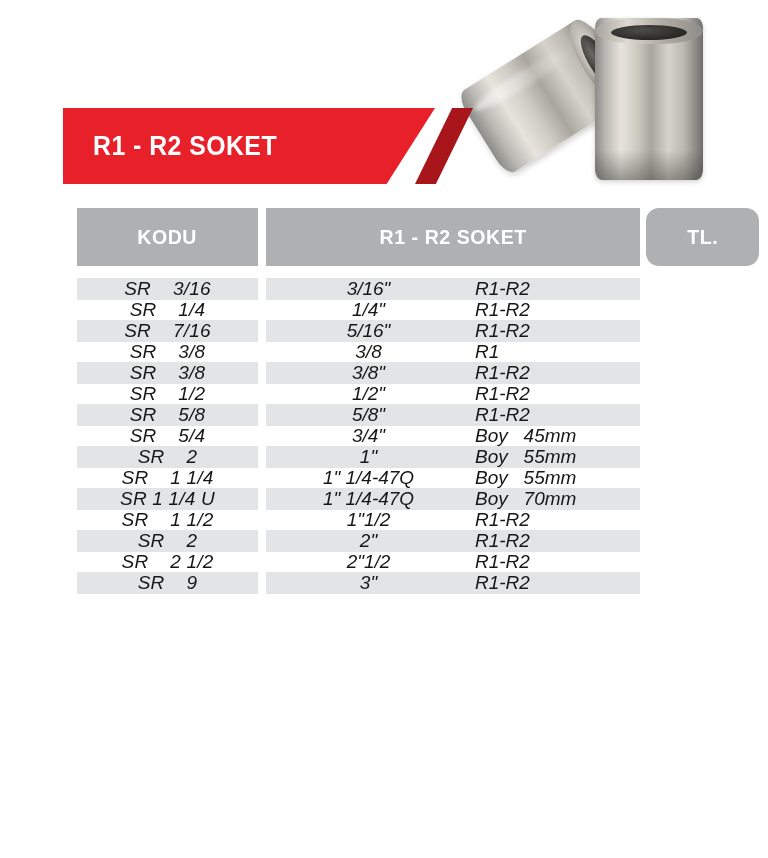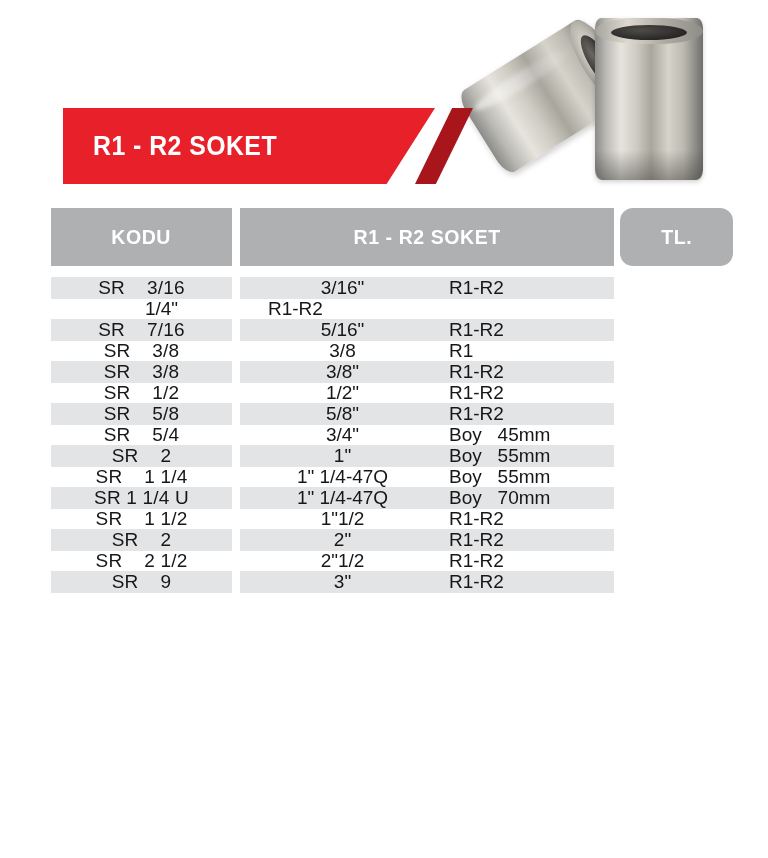--- a/index.html
+++ b/index.html
@@ -141,21 +141,21 @@
     font-weight: 700;
     letter-spacing: 0.5px;
     transform: scaleX(0.92);
     transform-origin: left center;
     white-space: nowrap;
   }
 
   
   .table {
     position: absolute;
-    left: 51px;
+    left: 77px;
     top: 208px;
     width: 682px;
   }
   .thead {
     display: flex;
     height: 58px;
     margin-bottom: 12px;
   }
   .th {
     background: #afb0b1;
@@ -171,21 +171,22 @@
   .th span { transform: scaleX(0.93); display: inline-block; }
   .th-kodu  { width: 181px; }
   .th-spacer1 { width: 8px; }
   .th-soket { width: 374px; }
   .th-spacer2 { width: 6px; }
   .th-tl    { width: 113px; border-radius: 13px; }
 
   .row {
     display: flex;
     height: 21px;
-    align-items: flex-end;
+    align-items: flex-start;
+    font-style: italic;
   }
   .cell-code {
     width: 181px;
     display: flex;
     align-items: center;
     justify-content: center;
     font-size: 19px;
     color: #171717;
     letter-spacing: 0.2px;
     white-space: pre;
@@ -257,20 +258,21 @@
         <div class="cell-code">SR    3/16</div>
         <div class="gap1"></div>
         <div class="cell-desc">
           <span class="desc-size">3/16"</span>
           <span class="desc-type">R1-R2</span>
         </div>
         <div class="gap2"></div>
         <div class="cell-price"></div>
       </div>
       <div class="row">
+        <div class="cell-code">SR    1/4</div>
         <div class="gap1"></div>
         <div class="cell-desc">
           <span class="desc-size">1/4"</span>
           <span class="desc-type">R1-R2</span>
         </div>
         <div class="gap2"></div>
         <div class="cell-price"></div>
       </div>
       <div class="row shaded">
         <div class="cell-code">SR    7/16</div>

